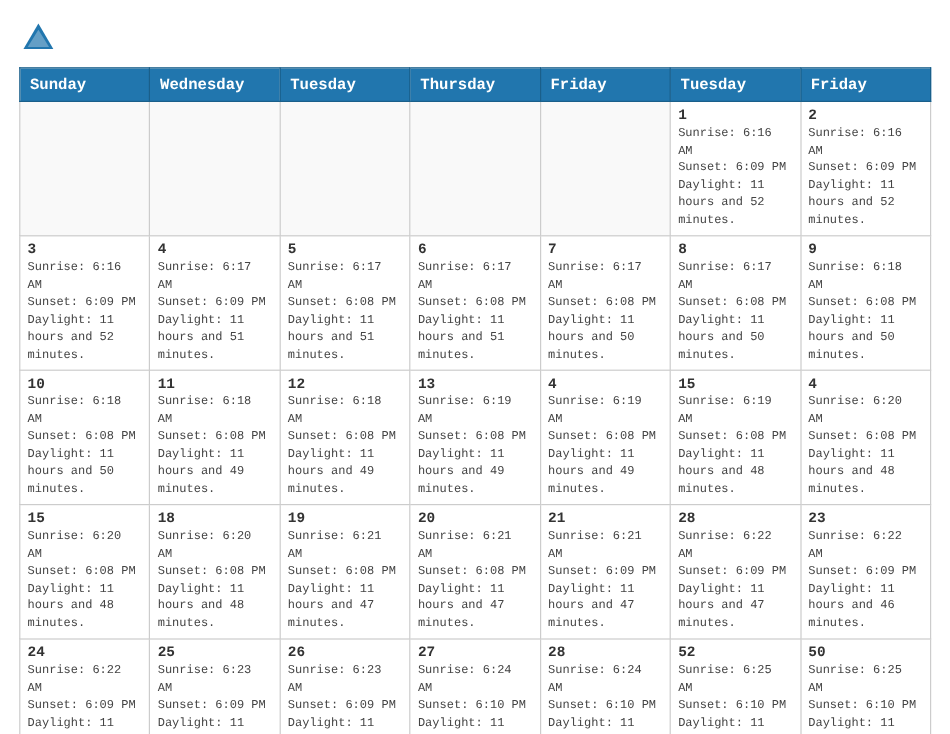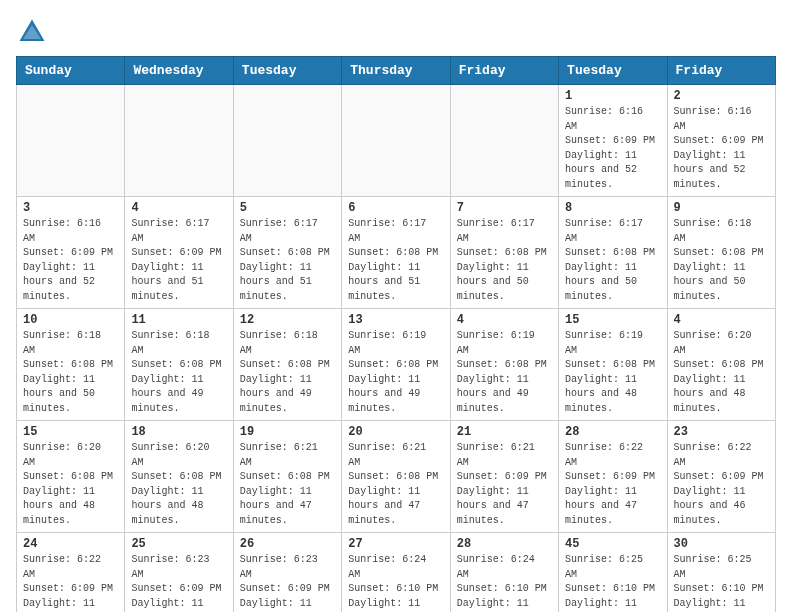--- a/index.html
+++ b/index.html
@@ -293,26 +293,26 @@
 Sunset: 6:10 PM
 Daylight: 11 hours and 46 minutes.</div>
         </td>
         <td>
           <span class="day-number">28</span>
           <div class="day-info" style="white-space: pre-line;">Sunrise: 6:24 AM
 Sunset: 6:10 PM
 Daylight: 11 hours and 45 minutes.</div>
         </td>
         <td>
-          <span class="day-number">45</span>
+          <span class="day-number">52</span>
           <div class="day-info" style="white-space: pre-line;">Sunrise: 6:25 AM
 Sunset: 6:10 PM
 Daylight: 11 hours and 45 minutes.</div>
         </td>
         <td>
-          <span class="day-number">30</span>
+          <span class="day-number">50</span>
           <div class="day-info" style="white-space: pre-line;">Sunrise: 6:25 AM
 Sunset: 6:10 PM
 Daylight: 11 hours and 45 minutes.</div>
         </td>
       </tr>
     </tbody>
 </table>
 
 </body></html>

